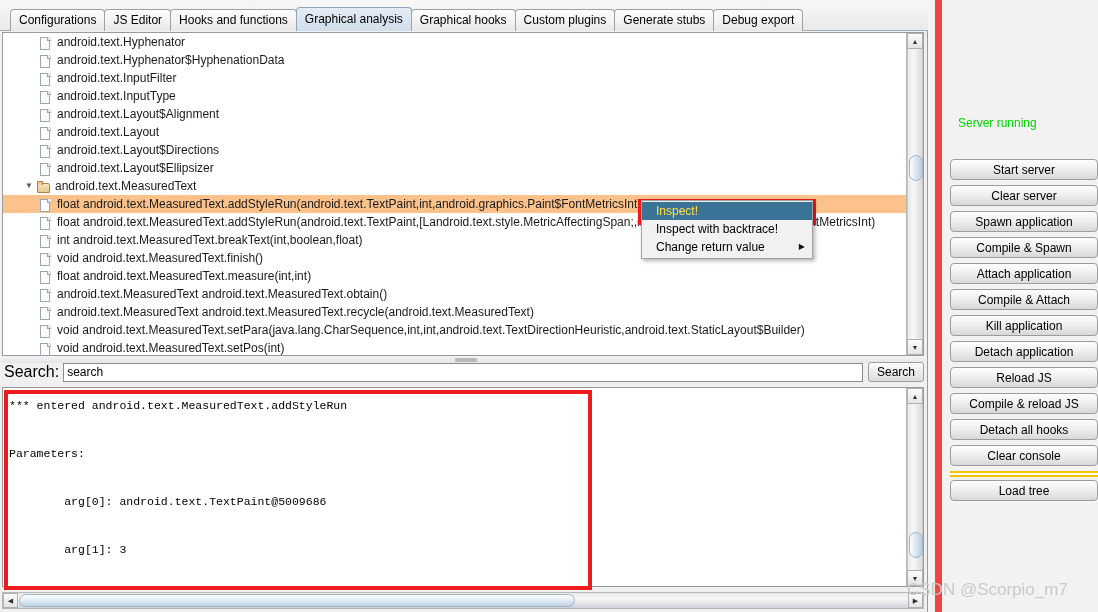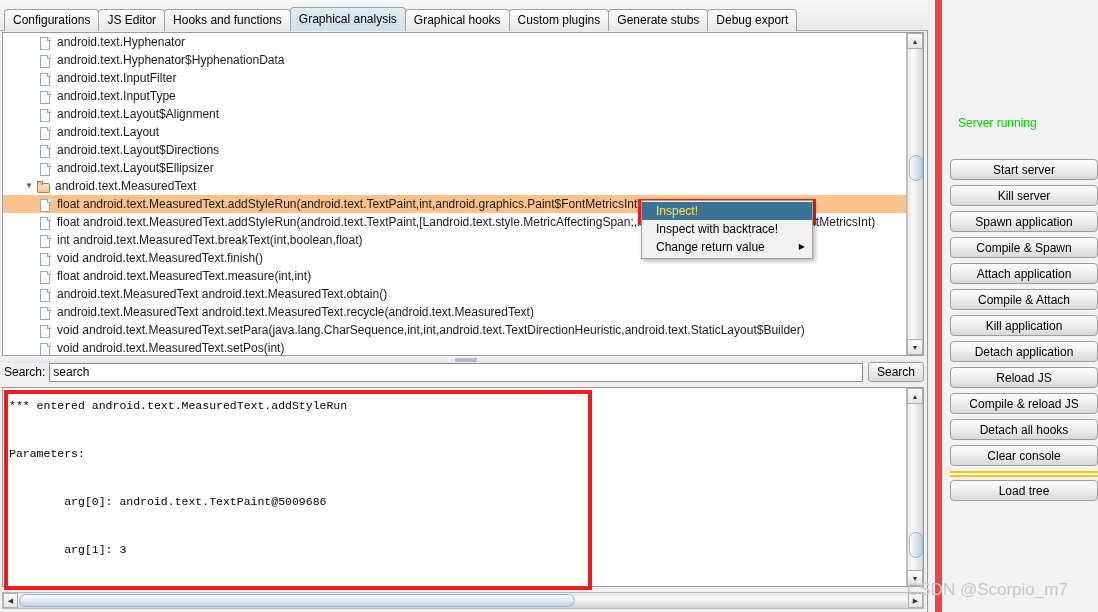--- a/index.html
+++ b/index.html
@@ -28,21 +28,21 @@
   }
 
   
   #tabbar {
     position: absolute;
     left: 0; top: 0;
     width: 928px; height: 31px;
     background: linear-gradient(to bottom,#f7f7f7 0%,#eaeaea 100%);
     border-bottom: 1px solid #9fb0bf;
     box-sizing: border-box;
-    padding-left: 4px;
+    padding-left: 10px;
     display: flex;
     align-items: flex-end;
   }
   .tab {
     height: 21px;
     line-height: 21px;
     padding: 0 8px;
     margin-right: -1px;
     font-size: 12px;
     color: #000;
@@ -242,21 +242,21 @@
   #search-row {
     position: absolute;
     left: 0; top: 361px;
     width: 928px; height: 22px;
     display: flex;
     align-items: center;
     padding: 0 4px;
     box-sizing: border-box;
   }
   #search-label {
-    font-size: 12px;
+    font-size: 16px;
     margin-right: 4px;
     color: #000;
   }
   #search-input {
     flex: 1;
     height: 19px;
     background: #fff;
     border: 1px solid #8c8c8c;
     box-sizing: border-box;
     font-family: "Liberation Sans", sans-serif;
@@ -583,21 +583,21 @@
 
   <div id="right-pane">
     <div id="right-inner">
 
       <div id="status-block">
         <div class="status-line" style="color:#00d400;">Server running</div>
       </div>
 
       <div id="btn-stack">
         <button class="rbtn">Start server</button>
-        <button class="rbtn">Kill server</button>
+        <button class="rbtn">Clear server</button>
         <button class="rbtn">Spawn application</button>
         <button class="rbtn">Compile &amp; Spawn</button>
         <button class="rbtn">Attach application</button>
         <button class="rbtn">Compile &amp; Attach</button>
         <button class="rbtn">Kill application</button>
         <button class="rbtn">Detach application</button>
         <button class="rbtn">Reload JS</button>
         <button class="rbtn">Compile &amp; reload JS</button>
         <button class="rbtn">Detach all hooks</button>
         <button class="rbtn">Clear console</button>

